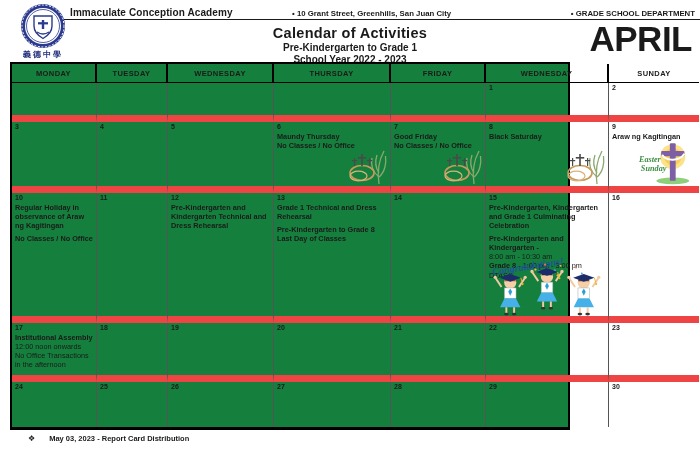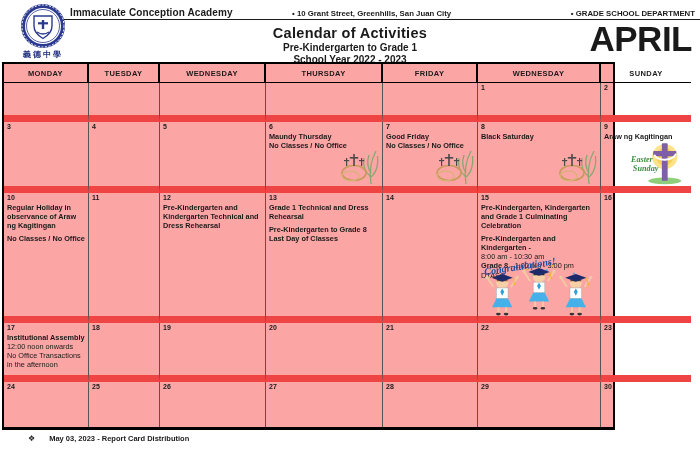--- a/index.html
+++ b/index.html
@@ -17,26 +17,26 @@
   .school { position:absolute; left:70px; top:7px; font-size:10px; font-weight:bold; letter-spacing:0.1px; }
   .addr   { position:absolute; left:292px; top:9px; font-size:7.8px; font-weight:bold; }
   .dept   { position:absolute; right:5px;  top:9px; font-size:7.8px; font-weight:bold; }
   .titleblock { position:absolute; left:200px; top:25px; width:300px; text-align:center; }
   .cal-title { font-size:14.5px; font-weight:bold; letter-spacing:0.3px; }
   .cal-sub   { font-size:10px;   font-weight:bold; margin-top:1px; }
   .cal-sy    { font-size:10px;  font-weight:bold; margin-top:1px; }
   .month { position:absolute; right:8px; top:19px; font-size:35px; font-weight:800; letter-spacing:-0.5px; }
   
   .calendar {
-    position:absolute; left:2px; top:62px; width:613px;
+    position:absolute; left:10px; top:62px; width:560px;
     border:2px solid #000; border-bottom-width:3px;
     display:grid;
     grid-template-columns:85px 71px 106px 117px 95px 123px 90px;
     grid-template-rows:19px 39px 71px 130px 59px 45px;
-    background:#fca5a5;
+    background:#15803d;
   }
   .dh {
     border-right:2px solid #000; border-bottom:1.8px solid #000;
     display:flex; align-items:center; justify-content:center;
     font-size:7.5px; font-weight:bold; letter-spacing:0.4px;
   }
   .dh:nth-child(7) { border-right:none; }
   .cell {
     position:relative; overflow:hidden;
     border-right:1px solid #555; border-bottom:7px solid #ef4444;

